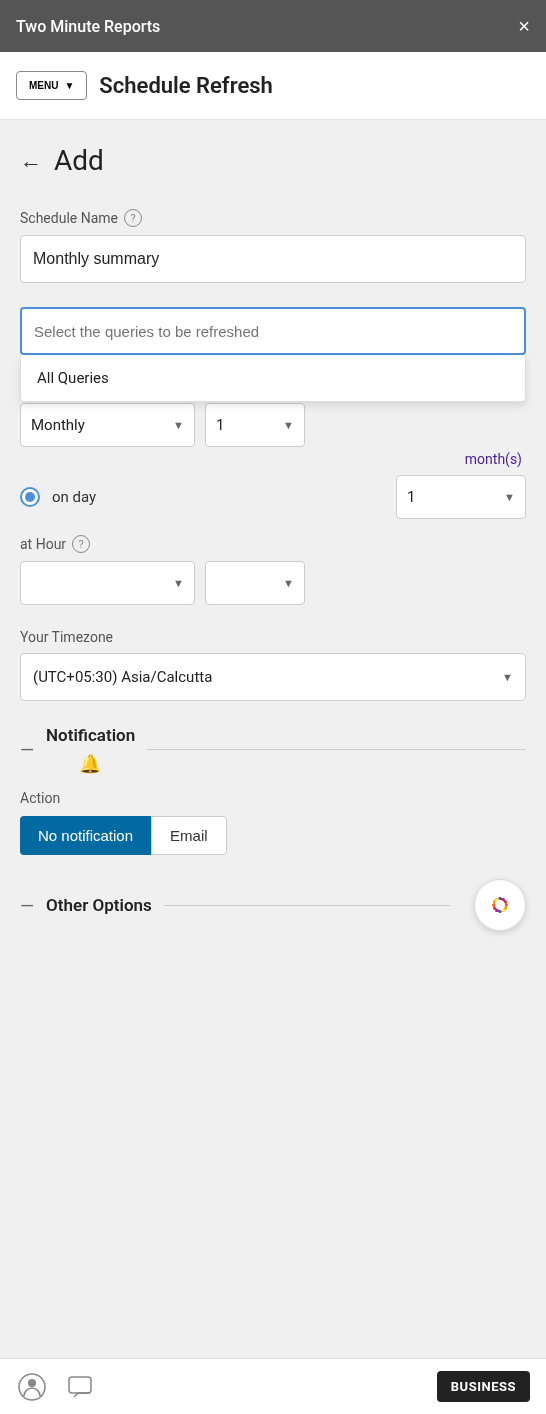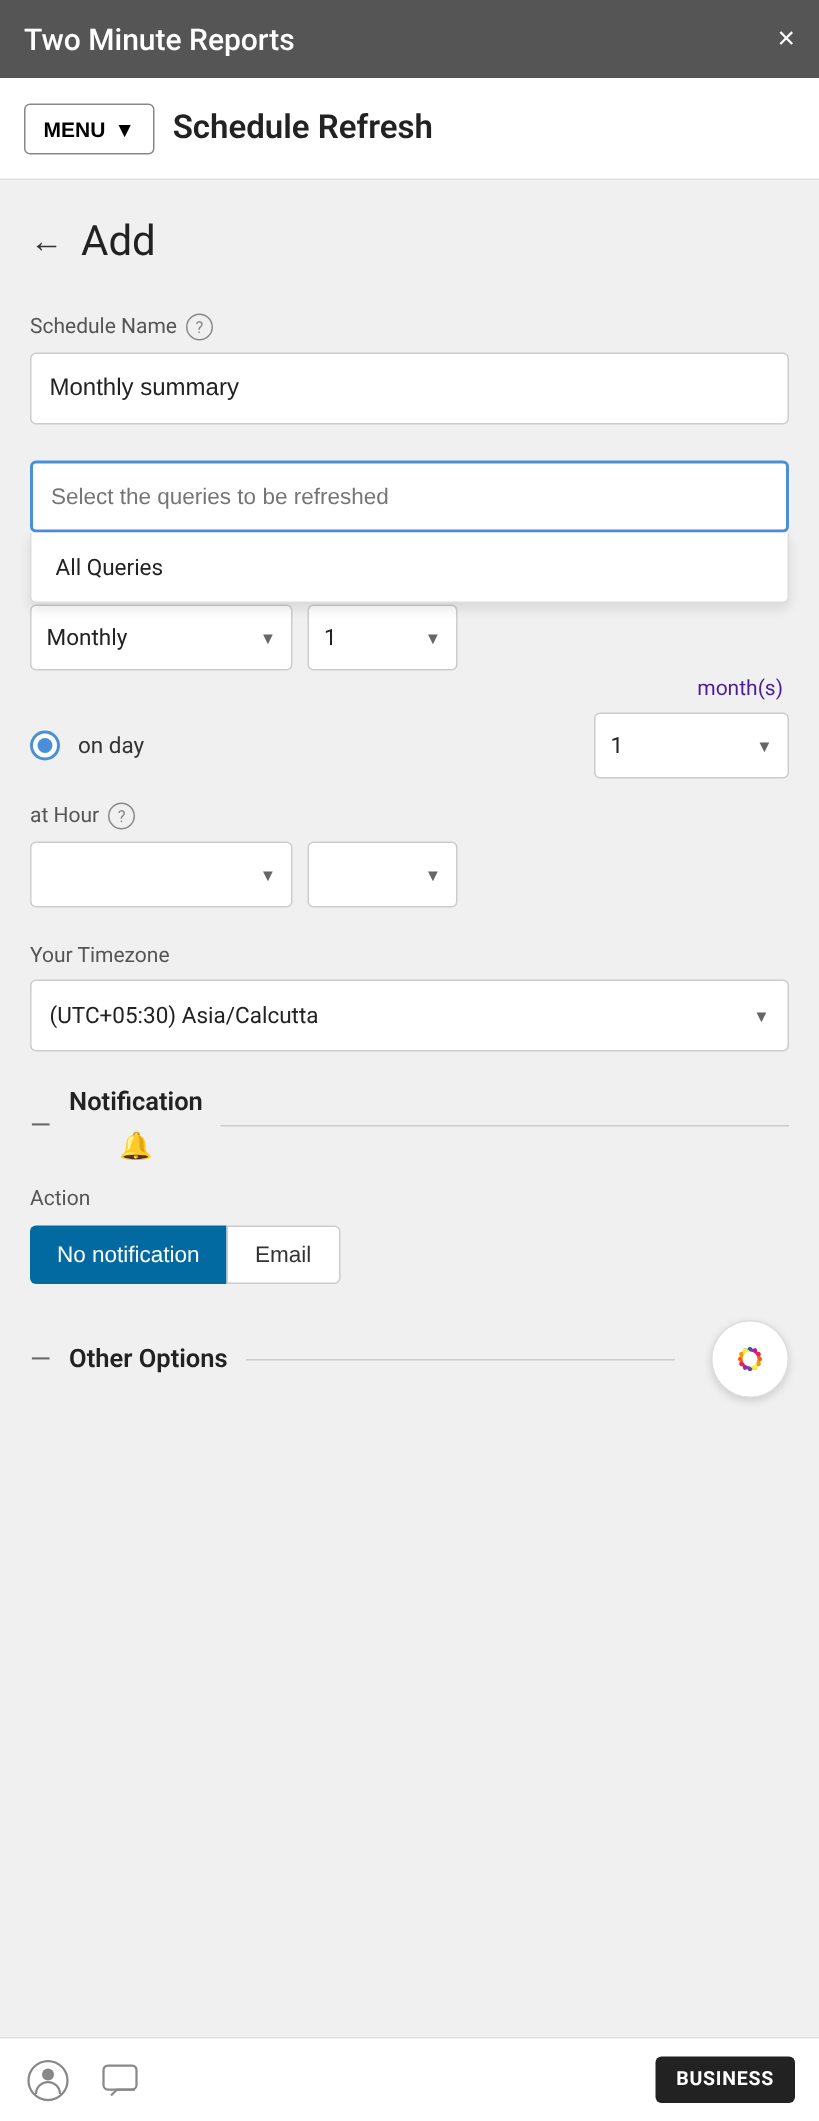--- a/index.html
+++ b/index.html
@@ -16,21 +16,21 @@
     .title-bar {
       background: #555555;
       color: white;
       display: flex;
       align-items: center;
       justify-content: space-between;
       padding: 0 16px;
       height: 52px;
     }
     .title-bar-text {
-      font-size: 20px;
+      font-size: 16px;
       font-weight: 500;
     }
     .title-bar-close {
       font-size: 20px;
       cursor: pointer;
       color: white;
       background: none;
       border: none;
       line-height: 1;
     }
@@ -43,21 +43,21 @@
       padding: 0 16px;
       height: 68px;
       border-bottom: 1px solid #e0e0e0;
       gap: 12px;
     }
     .menu-button {
       background: white;
       border: 1px solid #888;
       border-radius: 4px;
       padding: 8px 12px;
-      font-size: 14px;
+      font-size: 10px;
       font-weight: 600;
       cursor: pointer;
       display: flex;
       align-items: center;
       gap: 6px;
       text-align: center;
     }
     .header-title {
       font-size: 22px;
       font-weight: 600;

